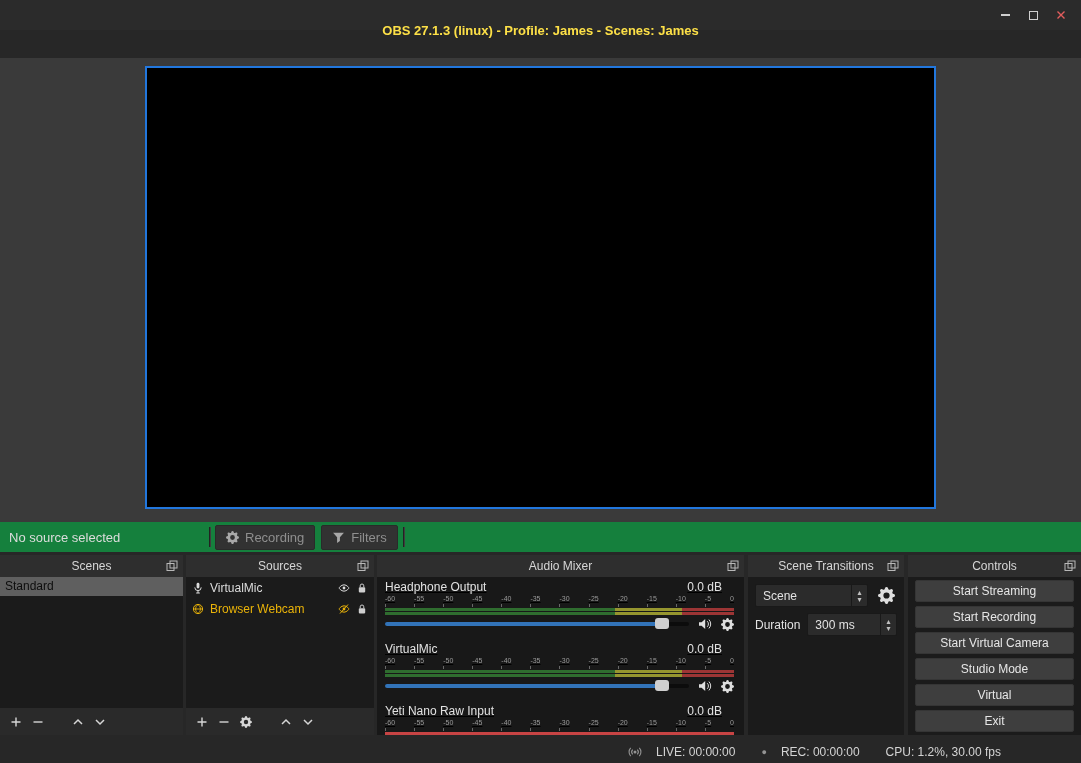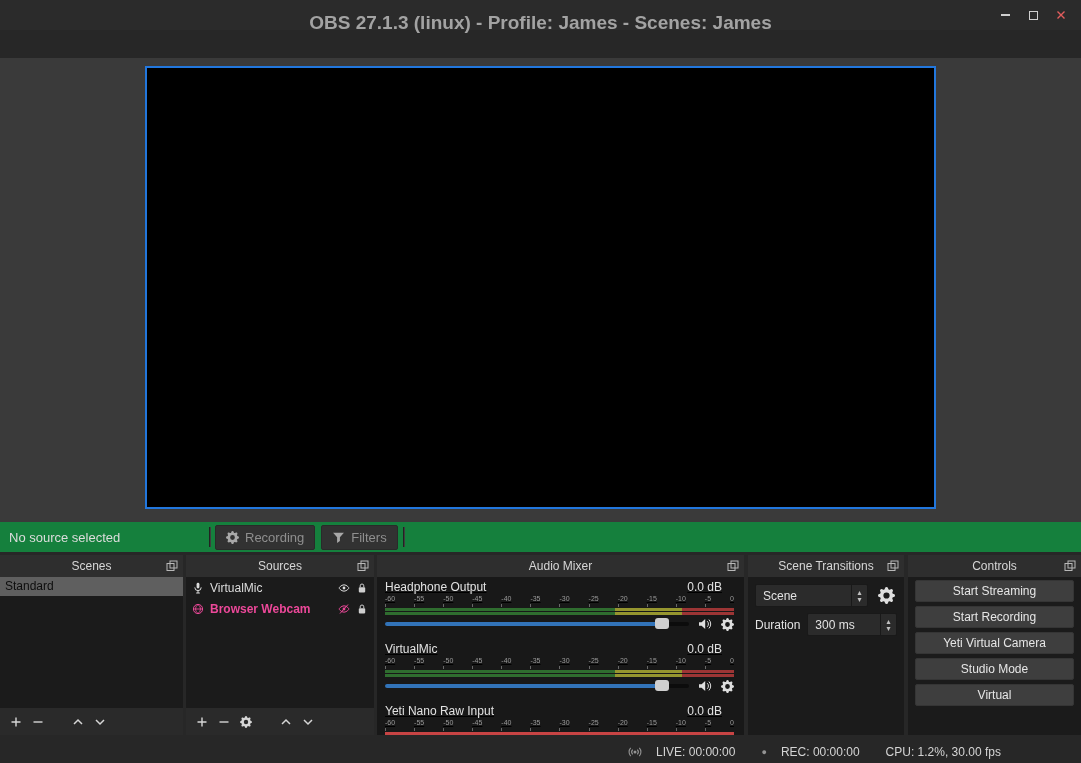--- a/index.html
+++ b/index.html
@@ -3,22 +3,22 @@
 <meta charset="utf-8">
 <style>
   html,body{margin:0;padding:0;background:#272727;}
   #app{position:relative;width:1081px;height:763px;background:#272727;overflow:hidden;
        font-family:"Liberation Sans",sans-serif;-webkit-font-smoothing:antialiased;}
   button{font-family:inherit;background:none;border:none;color:inherit;padding:0;cursor:default;}
   .icon{display:block;}
 
   
   .titlebar{position:absolute;left:0;top:0;width:100%;height:30px;background:#2b2b2b;}
-  .title{position:absolute;left:0;right:0;top:8px;height:30px;line-height:30px;text-align:center;
-         color:#a3a3a3;font-size:19px;font-weight:bold;}
+  .title{position:absolute;left:0;right:0;top:16px;height:30px;line-height:30px;text-align:center;
+         color:#fde047;font-size:13px;font-weight:bold;}
   .winbtns{position:absolute;right:6px;top:0;height:30px;display:flex;align-items:center;}
   .winbtn{width:28px;height:22px;display:flex;align-items:center;justify-content:center;}
   .min-glyph{width:9px;height:2px;background:#cfcfcf;display:block;}
   .max-glyph{width:9px;height:9px;border:1px solid #cfcfcf;display:block;box-sizing:border-box;}
   .close-svg{width:10px;height:10px;color:#e25d5d;}
 
   
   .menubar{position:absolute;left:0;top:30px;width:100%;height:28px;background:#303030;
            border-bottom:1px solid #242424;display:flex;align-items:center;padding-left:8px;box-sizing:border-box;}
   .menu-item{padding:4px 9px;font-size:13px;color:#e2e2e2;display:inline-block;}
@@ -50,21 +50,21 @@
   .panel-footer{height:27px;min-height:27px;background:#2a2a2a;display:flex;align-items:center;padding:0 5px;margin-top:auto;}
   .ibtn{width:22px;height:20px;display:flex;align-items:center;justify-content:center;color:#d6d6d6;}
   .ibtn .icon{width:12px;height:12px;}
   .spacer{width:18px;}
 
   .scene-item{height:19px;line-height:19px;padding:0 5px;font-size:12px;background:#5f5f5f;color:#0d0d0d;}
 
   .source-item{height:21px;display:flex;align-items:center;gap:6px;padding:0 6px;font-size:12px;color:#dcdcdc;}
   .source-item .sname{flex:1;}
   .source-item .icon{width:12px;height:12px;}
-  .muted{color:#ec4899;font-weight:bold;}
+  .muted{color:#eab308;}
   .lock-lit{color:#cfcfcf;}
 
   
   .mixer-body{flex:1;padding:4px 10px 0 8px;overflow:hidden;background:#181818;text-decoration:underline;}
   .channel{margin-bottom:13px;}
   .ch-head{display:flex;align-items:baseline;font-size:12px;line-height:13px;color:#e2e2e2;margin-bottom:1px;padding-right:12px;}
   .ch-name{flex:1;}
   .ticks{display:flex;justify-content:space-between;font-size:7px;line-height:8px;color:#9a9a9a;margin-bottom:1px;}
   .tickmarks{height:3px;margin-bottom:1px;
     background:repeating-linear-gradient(90deg,#686868 0,#686868 1px,transparent 1px,transparent 8.3333%);}
@@ -456,23 +456,24 @@
   <div class="panel p-controls">
     <div class="panel-header">
       <span class="panel-title">Controls</span>
       <svg class="dock">
           <use href="#i-dock"></use>
         </svg>
     </div>
     <div class="ctrl-body">
       <button class="cbtn">Start Streaming</button>
       <button class="cbtn">Start Recording</button>
-      <button class="cbtn">Yeti Virtual Camera</button>
+      <button class="cbtn">Start Virtual Camera</button>
       <button class="cbtn">Studio Mode</button>
       <button class="cbtn">Virtual</button>
+      <button class="cbtn">Exit</button>
     </div>
   </div>
 
   <div class="statusbar">
     <span class="sb-item">
       <svg class="sb-icon">
           <use href="#i-live"></use>
         </svg>
       <span>LIVE: 00:00:00</span>
     </span>

